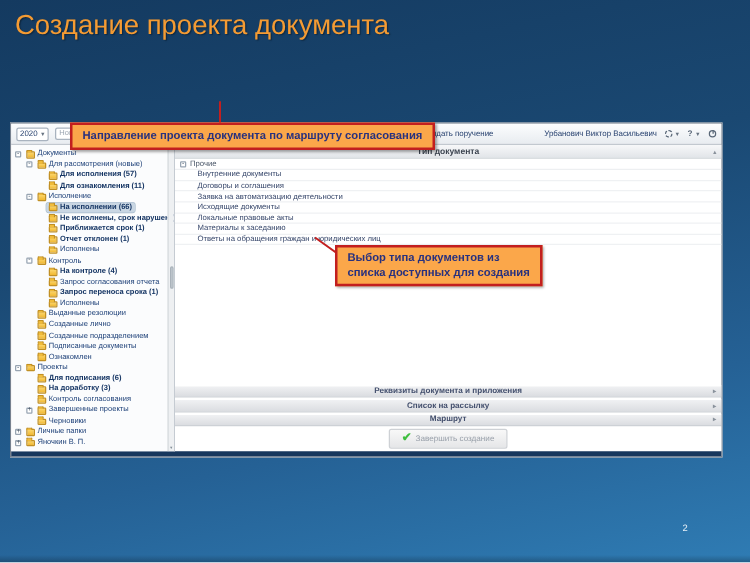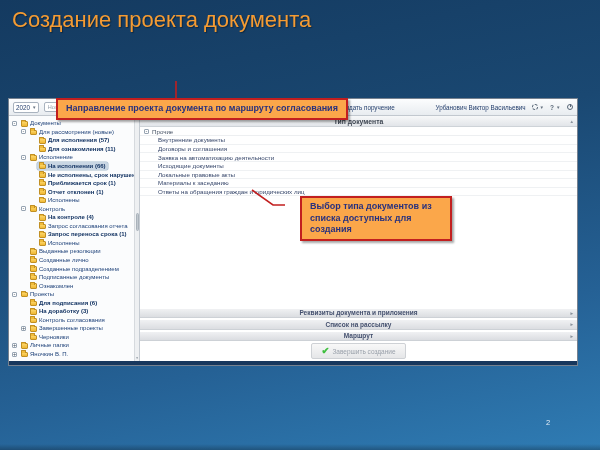--- a/index.html
+++ b/index.html
@@ -7,21 +7,21 @@
   .slide { position:relative; width:600px; height:450px; overflow:hidden;
     background:linear-gradient(168deg,#143a60 0%,#1a4872 38%,#256195 72%,#2f7cb4 100%); }
   .slide::after { content:''; position:absolute; left:0; bottom:0; width:100%; height:6px;
     background:linear-gradient(rgba(0,0,0,0),rgba(0,0,0,0.25)); pointer-events:none; }
   .title { position:absolute; left:12px; top:7px; font-size:22px; font-weight:normal;
     color:#f49b33; text-shadow:1px 1px 1px rgba(0,0,0,0.35); }
   .callout { position:absolute; background:#fba74a; border:2px solid #c21f1f; color:#28317e;
     font-weight:bold; font-size:9px; line-height:1.3; padding:3px 8px; z-index:40;
     box-shadow:1.5px 1.5px 2px rgba(0,0,0,0.35); }
   .callout1 { left:56px; top:62px; white-space:nowrap;margin-top:36px; }
-  .callout2 { left:300px; top:196px; width:152px; }
+  .callout2 { left:268px; top:196px; width:166px; }
   .connectors { position:absolute; left:0; top:0; width:600px; height:450px; z-index:30; pointer-events:none; }
 
   .window { position:absolute; left:8px; top:98px; width:570px; height:268px; background:#fff;
     border:1px solid #76818f; display:flex; flex-direction:column; z-index:10; }
   .toolbar { height:17px; flex:none; display:flex; align-items:center; gap:5px; padding:0 4px;
     background:linear-gradient(#fcfdfe,#e8ecf0); border-bottom:1px solid #c2c8cf;
     font-size:6.3px; color:#26406e; white-space:nowrap; }
   .year-select { display:inline-flex; align-items:center; gap:2px; background:#fff;
     border:1px solid #a9b3bf; border-radius:2px; padding:1px 2px; }
   .search-input { width:56px; height:10px; font-size:6px; font-family:inherit; color:#444;

